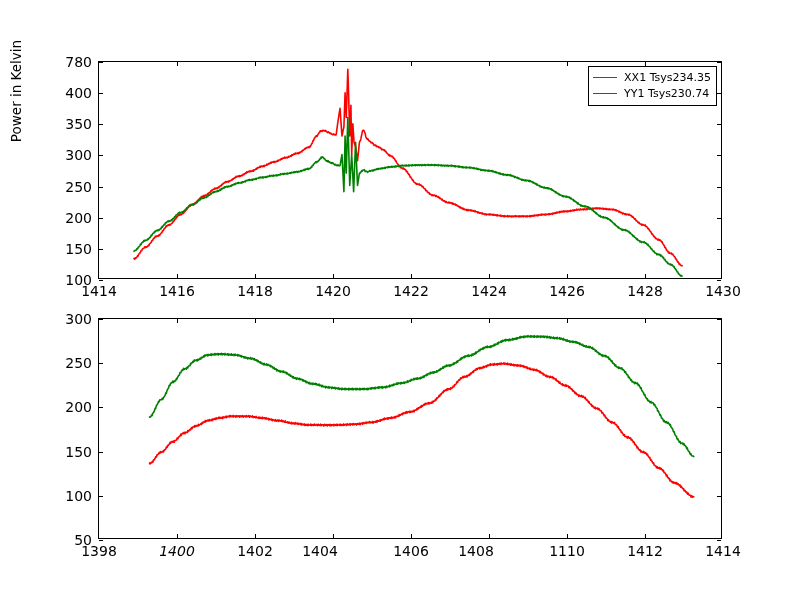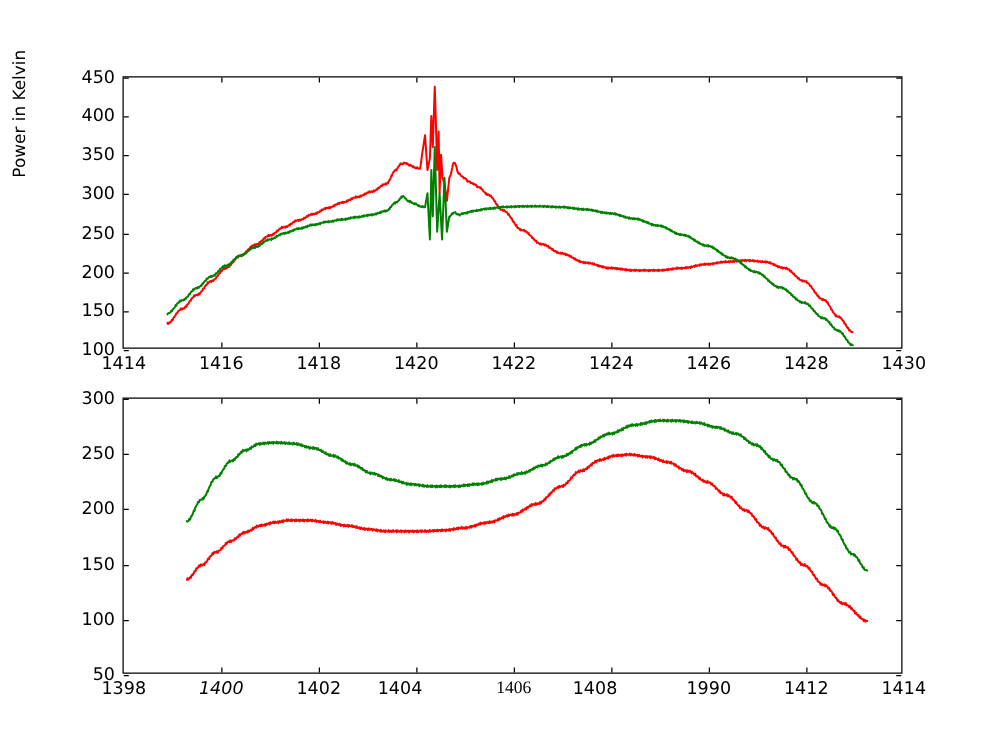--- a/index.html
+++ b/index.html
@@ -162,20 +162,30 @@
 <div id="figure">
 
 
   <div class="ylabel">Power in Kelvin</div>
 
   <div class="axes" id="axes-top">
     <svg class="plot-svg" id="svg-top" viewBox="0 0 624 218" preserveAspectRatio="none">
         <polyline points="35.10,198.15 35.57,199.02 36.04,198.78 36.50,197.66 36.97,198.05 37.44,197.51 37.91,197.17 38.38,196.27 38.84,195.41 39.31,195.86 39.78,194.39 40.25,193.48 40.72,193.33 41.18,192.43 41.65,192.00 42.12,190.54 42.59,190.33 43.06,190.32 43.52,188.68 43.99,188.52 44.46,188.16 44.93,187.82 45.40,187.46 45.86,186.46 46.33,187.33 46.80,187.12 47.27,186.35 47.74,186.76 48.20,186.37 48.67,186.43 49.14,185.47 49.61,184.80 50.08,185.37 50.54,184.00 51.01,183.30 51.48,182.97 51.95,182.29 52.42,181.97 52.88,180.35 53.35,180.25 53.82,180.14 54.29,178.59 54.76,178.33 55.22,177.71 55.69,177.54 56.16,176.95 56.63,175.76 57.10,176.52 57.56,176.05 58.03,175.38 58.50,175.67 58.97,175.48 59.44,175.92 59.90,174.93 60.37,174.46 60.84,175.09 61.31,173.88 61.78,173.37 62.24,172.84 62.71,172.40 63.18,172.15 63.65,170.43 64.12,170.41 64.58,170.17 65.05,168.77 65.52,168.38 65.99,167.52 66.46,167.52 66.92,166.71 67.39,165.40 67.86,166.02 68.33,165.35 68.80,164.71 69.26,164.57 69.73,164.32 70.20,165.01 70.67,164.07 71.14,163.87 71.60,164.54 72.07,163.60 72.54,163.32 73.01,162.65 73.48,162.52 73.94,162.37 74.41,160.67 74.88,160.76 75.35,160.44 75.82,159.32 76.28,158.83 76.75,157.84 77.22,158.04 77.69,157.09 78.16,155.78 78.62,156.24 79.09,155.47 79.56,154.93 80.03,154.41 80.50,154.06 80.96,154.68 81.43,153.55 81.90,153.53 82.37,154.21 82.84,153.61 83.30,153.53 83.77,152.77 84.24,152.97 84.71,152.90 85.18,151.32 85.64,151.51 86.11,151.13 86.58,150.33 87.05,149.75 87.52,148.71 87.98,149.10 88.45,148.05 88.92,146.83 89.39,147.12 89.86,146.32 90.32,145.93 90.79,145.06 91.26,144.69 91.73,145.24 92.20,143.92 92.66,143.81 93.13,144.20 93.60,143.88 94.07,144.01 94.54,143.21 95.00,143.74 95.47,143.76 95.94,142.41 96.41,142.69 96.88,142.31 97.34,141.91 97.81,141.28 98.28,140.29 98.75,140.88 99.22,139.83 99.68,138.80 100.15,138.94 100.62,138.23 101.09,138.02 101.56,136.91 102.02,136.61 102.49,137.10 102.96,135.73 103.43,135.58 103.90,135.62 104.36,135.40 104.83,135.44 105.30,134.56 105.77,135.36 106.24,135.45 106.70,134.39 107.17,134.70 107.64,134.36 108.11,134.36 108.58,133.68 109.04,132.80 109.51,133.54 109.98,132.55 110.45,131.76 110.92,131.73 111.38,131.17 111.85,131.17 112.32,129.88 112.79,129.69 113.26,130.12 113.72,128.82 114.19,128.67 114.66,128.42 115.13,128.36 115.60,128.27 116.06,127.16 116.53,127.98 117.00,128.05 117.47,127.30 117.94,127.59 118.40,127.27 118.87,127.63 119.34,126.89 119.81,126.13 120.28,126.94 120.74,126.03 121.21,125.46 121.68,125.23 122.15,124.83 122.62,124.98 123.08,123.56 123.55,123.48 124.02,123.79 124.49,122.63 124.96,122.46 125.42,121.94 125.89,122.07 126.36,121.85 126.83,120.62 127.30,121.38 127.76,121.24 128.23,120.65 128.70,120.81 129.17,120.57 129.64,121.26 130.10,120.49 130.57,119.92 131.04,120.76 131.51,120.00 131.98,119.70 132.44,119.30 132.91,119.14 133.38,119.44 133.85,118.00 134.32,118.07 134.78,118.30 135.25,117.39 135.72,117.23 136.19,116.54 136.66,116.91 137.12,116.61 137.59,115.37 138.06,116.07 138.53,115.80 139.00,115.39 139.46,115.25 139.93,114.94 140.40,115.84 140.87,115.05 141.34,114.67 141.80,115.44 142.27,114.87 142.74,114.78 143.21,114.19 143.68,114.26 144.14,114.63 144.61,113.22 145.08,113.39 145.55,113.49 146.02,112.85 146.48,112.66 146.95,111.82 147.42,112.39 147.89,112.00 148.36,110.84 148.82,111.42 149.29,111.07 149.76,110.86 150.23,110.44 150.70,110.08 151.16,111.00 151.63,110.09 152.10,109.86 152.57,110.52 153.04,110.15 153.50,110.25 153.97,109.47 154.44,109.73 154.91,110.13 155.38,108.79 155.84,108.99 156.31,108.94 156.78,108.57 157.25,108.29 157.72,107.34 158.18,108.05 158.65,107.55 159.12,106.49 159.59,106.90 160.06,106.48 160.52,106.47 160.99,105.77 161.46,105.39 161.93,106.28 162.40,105.27 162.86,105.06 163.33,105.44 163.80,105.29 164.27,105.55 164.74,104.65 165.20,105.13 165.67,105.53 166.14,104.37 166.61,104.61 167.08,104.44 167.54,104.42 168.01,104.08 168.48,103.10 168.95,103.94 169.42,103.41 169.88,102.55 170.35,102.78 170.82,102.38 171.29,102.59 171.76,101.68 172.22,101.35 172.69,102.18 173.16,101.18 173.63,101.01 174.10,101.08 174.56,101.05 175.03,101.31 175.50,100.30 175.97,100.95 176.44,101.32 176.90,100.38 177.37,100.60 177.84,100.32 178.31,100.59 178.78,100.17 179.24,99.20 179.71,100.08 180.18,99.51 180.65,98.85 181.12,98.85 181.58,98.47 182.05,98.85 182.52,97.74 182.99,97.47 183.46,98.18 183.92,97.22 184.39,97.09 184.86,96.84 185.33,96.95 185.80,97.15 186.26,95.98 186.73,96.65 187.20,96.95 187.67,96.29 188.14,96.46 188.60,96.11 189.07,96.68 189.54,96.17 190.01,95.28 190.48,96.14 190.94,95.58 191.41,95.14 191.88,94.90 192.35,94.60 192.82,95.10 193.28,93.86 193.75,93.66 194.22,94.21 194.69,93.36 195.16,93.26 195.62,92.71 196.09,92.98 196.56,93.10 197.03,91.83 197.50,92.46 197.96,92.55 198.43,92.11 198.90,92.17 199.37,91.78 199.84,92.59 200.30,91.99 200.77,91.17 201.24,91.91 201.71,91.33 202.18,91.03 202.64,90.46 203.11,90.16 203.58,90.65 204.05,89.23 204.52,89.00 204.98,89.24 205.45,88.47 205.92,88.25 206.39,87.36 206.86,87.68 207.32,87.60 207.79,86.24 208.26,86.71 208.73,86.55 209.20,86.25 209.66,86.03 210.13,85.53 210.60,86.54 211.06,85.77 211.52,85.07 211.98,85.49 212.44,84.28 212.89,83.60 213.35,82.55 213.81,82.09 214.27,80.97 214.73,79.24 215.19,79.46 215.65,77.90 216.11,76.73 216.56,76.57 217.02,75.66 217.48,75.28 217.94,74.44 218.40,75.11 218.89,74.98 219.38,73.47 219.86,73.06 220.35,72.16 220.84,71.33 221.32,71.19 221.81,69.77 222.30,69.36 222.79,69.80 223.27,69.48 223.76,70.04 224.25,69.71 224.74,68.76 225.23,69.22 225.71,69.09 226.20,69.27 226.69,69.79 227.18,69.03 227.66,69.41 228.15,70.18 228.64,70.31 229.13,71.26 229.61,70.97 230.10,70.41 230.59,71.18 231.08,71.25 231.56,71.84 232.05,72.39 232.54,71.73 233.02,72.38 233.51,72.94 234.00,72.86 234.49,73.44 234.98,72.79 235.46,72.52 235.95,73.38 236.44,73.28 236.92,73.73 237.41,73.74 237.90,73.50 238.39,69.92 238.88,66.33 239.36,62.75 239.85,59.17 240.34,56.06 240.83,52.94 241.31,49.83 241.80,46.71 242.29,53.72 242.77,60.73 243.26,67.74 243.75,74.74 244.24,72.41 244.73,70.07 245.21,67.74 245.70,65.40 246.29,48.27 246.87,31.14 247.45,43.60 248.04,56.06 248.56,39.86 249.08,23.67 249.60,7.47 249.99,19.31 250.38,31.14 250.96,52.94 251.55,74.74 252.14,59.17 252.72,43.60 253.11,68.51 253.50,93.43 254.08,77.86 254.67,62.29 255.26,71.63 255.84,80.97 256.36,82.42 256.88,83.88 257.40,85.33 257.89,88.91 258.38,92.49 258.86,96.08 259.35,99.66 259.84,94.99 260.33,90.31 260.81,85.64 261.30,80.89 261.79,79.81 262.27,79.35 262.76,77.36 263.25,74.69 263.74,72.61 264.23,69.91 264.71,68.92 265.20,69.08 265.69,68.87 266.18,70.08 266.66,71.25 267.15,72.67 267.64,75.39 268.13,76.63 268.61,77.37 269.10,77.92 269.59,77.41 270.08,78.44 270.56,79.39 271.05,79.28 271.54,80.06 272.02,80.16 272.51,80.49 273.00,81.58 273.49,81.21 273.98,81.35 274.46,81.92 274.95,81.99 275.44,83.41 275.92,84.07 276.41,83.73 276.90,84.12 277.39,83.77 277.88,84.23 278.36,85.34 278.85,84.97 279.34,85.24 279.82,85.55 280.31,85.43 280.80,86.44 281.29,86.40 281.77,86.05 282.26,86.76 282.75,86.79 283.24,87.72 283.73,88.70 284.21,88.13 284.70,88.32 285.16,88.43 285.62,88.77 286.08,89.27 286.54,88.69 286.99,90.13 287.45,90.45 287.91,90.22 288.37,91.57 288.83,91.84 289.29,92.45 289.75,92.60 290.21,93.50 290.66,94.21 291.12,93.48 291.58,94.78 292.04,94.82 292.50,94.32 292.97,94.79 293.44,94.83 293.90,95.61 294.37,95.19 294.84,95.64 295.31,97.12 295.78,96.85 296.24,97.55 296.71,98.30 297.18,99.16 297.65,100.17 298.12,99.89 298.58,101.40 299.05,102.46 299.52,102.43 299.99,103.46 300.46,103.95 300.92,105.13 301.39,105.37 301.86,105.21 302.33,106.76 302.80,106.73 303.26,106.70 303.73,107.03 304.20,107.02 304.67,107.74 305.15,106.99 305.62,107.10 306.09,108.26 306.56,108.11 307.04,108.61 307.51,108.71 307.98,109.39 308.45,110.76 308.93,110.34 309.40,111.07 309.87,112.19 310.35,112.72 310.82,113.72 311.29,113.61 311.76,114.77 312.24,116.20 312.71,116.05 313.18,116.98 313.65,117.62 314.13,118.60 314.60,119.59 315.07,119.14 315.55,120.35 316.02,121.32 316.49,121.36 316.96,121.98 317.44,121.87 317.91,122.93 318.38,123.41 318.85,122.59 319.33,123.31 319.80,123.41 320.27,123.52 320.75,123.58 321.22,122.95 321.69,124.13 322.16,124.36 322.64,123.96 323.11,124.64 323.58,124.78 324.05,125.79 324.53,125.91 325.00,125.57 325.47,127.03 325.95,127.34 326.42,127.64 326.89,128.09 327.36,128.27 327.84,129.78 328.31,129.74 328.78,129.69 329.25,130.89 329.73,131.17 330.20,131.94 330.67,131.87 331.15,132.02 331.62,133.50 332.09,133.22 332.56,133.32 333.04,133.81 333.51,133.97 333.98,134.84 334.45,134.10 334.93,134.10 335.40,135.01 335.87,134.53 336.35,134.68 336.82,134.41 337.29,134.71 337.76,135.67 338.24,134.83 338.71,135.15 339.18,135.84 339.65,135.93 340.13,136.50 340.60,135.95 341.07,136.70 341.55,137.71 342.02,137.15 342.49,137.69 342.96,137.96 343.44,138.58 343.91,139.24 344.38,138.49 344.85,139.43 345.33,140.15 345.80,139.98 346.27,140.43 346.75,140.20 347.22,141.17 347.69,141.60 348.16,140.79 348.64,141.58 349.11,141.80 349.58,142.00 350.05,142.06 350.53,141.35 351.00,142.36 351.46,142.31 351.93,141.63 352.39,142.23 352.86,142.17 353.32,142.63 353.79,142.11 354.25,142.31 354.71,143.40 355.18,142.52 355.64,142.93 356.11,143.48 356.57,143.54 357.04,143.82 357.50,143.43 357.96,144.64 358.43,144.62 358.89,144.11 359.36,145.27 359.82,145.26 360.29,145.54 360.75,145.51 361.21,145.92 361.68,146.89 362.14,146.01 362.61,146.72 363.07,147.46 363.54,147.14 364.00,147.55 364.46,147.50 364.93,148.44 365.39,148.25 365.86,147.82 366.32,149.13 366.79,148.78 367.25,148.75 367.71,149.03 368.18,149.21 368.64,149.73 369.11,148.79 369.57,149.50 370.04,149.97 370.50,149.07 370.96,149.52 371.43,149.48 371.89,149.83 372.36,149.51 372.82,149.17 373.29,150.38 373.75,149.67 374.21,149.57 374.68,150.22 375.14,150.12 375.61,150.43 376.07,149.85 376.54,150.68 377.00,151.07 377.46,150.15 377.93,151.06 378.39,151.19 378.86,151.24 379.32,151.24 379.79,151.21 380.25,152.31 380.71,151.53 381.18,151.63 381.64,152.59 382.11,152.17 382.57,152.44 383.04,152.29 383.50,152.97 383.96,153.16 384.43,152.30 384.89,153.45 385.36,153.42 385.82,153.09 386.29,153.42 386.75,153.41 387.21,154.10 387.68,153.28 388.14,153.49 388.61,154.40 389.07,153.51 389.54,153.76 390.00,153.83 390.46,154.04 390.93,153.99 391.39,153.26 391.86,154.39 392.32,154.06 392.79,153.50 393.25,154.17 393.71,154.02 394.18,154.32 394.64,153.73 395.11,154.08 395.57,154.85 396.04,153.76 396.50,154.29 396.96,154.62 397.43,154.46 397.89,154.53 398.36,154.15 398.82,155.19 399.29,154.72 399.75,154.24 400.21,155.27 400.68,154.90 401.14,154.98 401.61,154.81 402.07,155.15 402.54,155.68 403.00,154.60 403.46,155.37 403.93,155.72 404.39,155.15 404.86,155.45 405.32,155.30 405.79,155.99 406.25,155.44 406.71,155.11 407.18,156.25 407.64,155.54 408.11,155.50 408.57,155.71 409.04,155.79 409.50,156.03 409.96,155.10 410.43,155.95 410.89,156.11 411.36,155.23 411.82,155.82 412.29,155.72 412.75,155.96 413.21,155.51 413.68,155.37 414.14,156.40 414.61,155.41 415.07,155.46 415.54,155.99 416.00,155.71 416.46,155.83 416.93,155.24 417.39,156.06 417.86,156.01 418.32,155.08 418.79,156.01 419.25,155.83 419.71,155.69 420.18,155.57 420.64,155.55 421.11,156.33 421.57,155.27 422.04,155.51 422.50,156.21 422.96,155.52 423.43,155.71 423.89,155.49 424.36,156.05 424.82,155.86 425.29,155.06 425.75,156.20 426.21,155.81 426.68,155.44 427.14,155.74 427.61,155.68 428.07,156.14 428.54,155.22 429.00,155.65 429.46,156.30 429.93,155.28 430.39,155.67 430.86,155.70 431.32,155.83 431.79,155.61 432.25,155.04 432.71,156.14 433.18,155.47 433.64,155.02 434.11,155.67 434.57,155.34 435.04,155.47 435.50,154.82 435.96,155.25 436.43,155.65 436.89,154.44 437.36,155.07 437.82,155.15 438.29,154.80 438.75,154.73 439.21,154.39 439.68,155.24 440.14,154.40 440.61,154.06 441.07,154.96 441.54,154.30 442.00,154.29 442.46,154.07 442.93,154.37 443.39,154.55 443.86,153.44 444.32,154.32 444.79,154.33 445.25,153.67 445.71,153.97 446.18,153.80 446.64,154.33 447.11,153.59 447.57,153.50 448.04,154.50 448.50,153.58 448.96,153.69 449.43,153.89 449.89,153.91 450.36,153.96 450.82,153.12 451.29,154.07 451.75,153.88 452.21,153.02 452.68,153.68 453.14,153.43 453.61,153.51 454.07,152.95 454.54,152.94 455.00,153.70 455.46,152.49 455.93,152.69 456.39,153.05 456.86,152.57 457.32,152.55 457.79,151.99 458.25,152.74 458.71,152.31 459.18,151.45 459.64,152.37 460.11,151.90 460.57,151.67 461.04,151.49 461.50,151.50 461.96,151.98 462.43,150.79 462.89,151.22 463.36,151.66 463.82,150.81 464.29,151.03 464.75,150.81 465.21,151.27 465.68,150.83 466.14,150.24 466.61,151.37 467.07,150.71 467.54,150.46 468.00,150.81 468.47,150.72 468.95,151.16 469.42,150.22 469.89,150.41 470.36,151.19 470.84,150.42 471.31,150.48 471.78,150.22 472.25,150.44 472.73,150.90 473.20,149.72 473.67,150.03 474.15,150.41 474.62,150.00 475.09,150.09 475.56,149.32 476.04,149.88 476.51,150.22 476.98,149.14 477.45,149.46 477.93,149.41 478.40,149.54 478.87,149.54 479.35,148.53 479.82,149.33 480.29,149.47 480.76,148.79 481.24,148.98 481.71,148.62 482.18,149.30 482.65,149.15 483.13,148.22 483.60,149.05 484.07,149.02 484.55,148.93 485.02,148.82 485.49,148.28 485.96,149.30 486.44,148.95 486.91,148.26 487.38,148.77 487.85,148.56 488.33,148.98 488.80,148.45 489.27,147.91 489.75,148.95 490.22,148.47 490.69,148.17 491.16,148.18 491.64,147.98 492.11,148.77 492.58,147.93 493.05,147.56 493.53,148.35 494.00,147.95 494.47,148.07 494.95,147.55 495.42,147.52 495.89,148.44 496.36,147.52 496.84,147.42 497.31,147.75 497.78,147.65 498.25,148.07 498.73,147.15 499.20,147.38 499.67,148.20 500.15,147.47 500.62,147.61 501.09,147.43 501.56,147.74 502.04,148.30 502.51,147.23 502.98,147.66 503.45,148.16 503.93,147.88 504.40,148.10 504.87,147.48 505.35,148.18 505.82,148.65 506.29,147.70 506.76,148.17 507.24,148.26 507.71,148.52 508.18,148.65 508.65,147.77 509.13,148.69 509.60,148.93 510.07,148.35 510.55,148.64 511.02,148.36 511.49,149.11 511.96,149.02 512.44,148.13 512.91,149.01 513.38,148.99 513.85,148.92 514.33,148.84 514.80,148.34 515.27,149.40 515.75,149.10 516.22,148.52 516.69,149.16 517.16,149.10 517.64,149.68 518.11,149.35 518.58,149.02 519.05,150.29 519.53,150.04 520.00,150.00 520.47,150.28 520.95,150.35 521.42,151.40 521.89,150.84 522.36,150.76 522.84,151.83 523.31,151.71 523.78,152.09 524.25,151.84 524.73,152.07 525.20,153.24 525.67,152.54 526.15,152.66 526.62,153.20 527.09,153.27 527.56,153.85 528.04,153.07 528.51,153.41 528.98,154.31 529.45,153.63 529.93,153.79 530.40,153.61 530.87,153.93 531.35,154.53 531.82,153.55 532.29,154.14 532.76,154.82 533.24,154.75 533.71,155.23 534.18,154.90 534.65,155.92 535.13,156.72 535.60,156.13 536.07,156.99 536.55,157.47 537.02,158.14 537.49,158.68 537.96,158.23 538.44,159.58 538.91,160.25 539.38,160.10 539.85,160.80 540.33,160.94 540.80,162.08 541.27,162.37 541.75,161.85 542.22,163.07 542.69,163.36 543.16,163.58 543.64,163.76 544.11,163.48 544.58,164.71 545.05,164.51 545.53,163.94 546.00,164.53 546.47,164.41 546.95,164.98 547.42,164.68 547.89,164.46 548.36,165.88 548.84,165.82 549.31,166.01 549.78,166.56 550.25,166.94 550.73,168.33 551.20,168.13 551.67,168.45 552.15,169.93 552.62,170.23 553.09,171.06 553.56,171.27 554.04,171.98 554.51,173.61 554.98,173.38 555.45,173.97 555.93,174.98 556.40,175.51 556.87,176.53 557.35,176.18 557.82,176.95 558.29,178.23 558.76,177.92 559.24,178.42 559.71,178.54 560.18,179.09 560.65,179.79 561.13,178.80 561.60,179.25 562.07,179.79 562.54,179.58 563.00,180.00 563.47,179.87 563.94,181.16 564.41,181.70 564.88,181.38 565.34,182.90 565.81,183.56 566.28,184.28 566.75,184.90 567.22,185.44 567.68,187.29 568.15,187.33 568.62,187.83 569.09,189.35 569.56,189.77 570.02,190.65 570.49,190.70 570.96,191.62 571.43,192.77 571.90,192.05 572.36,192.75 572.83,193.22 573.30,193.14 573.77,193.26 574.24,192.76 574.70,193.98 575.17,194.23 575.64,193.84 576.11,195.05 576.58,195.50 577.04,196.32 577.51,196.59 577.98,197.05 578.45,198.86 578.92,198.79 579.38,199.36 579.85,200.61 580.32,201.17 580.79,202.16 581.26,202.03 581.72,203.15 582.19,204.33 582.66,203.81 583.13,204.64 583.60,205.09 584.06,205.49 584.53,205.62 585.00,205.54" fill="none" stroke="#ff0000" stroke-width="1.6" stroke-linejoin="round" stroke-linecap="round" vector-effect="non-scaling-stroke"></polyline>
         <polyline points="35.10,191.26 35.57,190.26 36.04,190.24 36.50,190.22 36.97,189.97 37.44,189.79 37.91,188.43 38.38,188.77 38.84,188.47 39.31,187.05 39.78,186.90 40.25,186.16 40.72,185.95 41.18,184.96 41.65,183.76 42.12,184.29 42.59,183.19 43.06,182.28 43.52,182.06 43.99,181.49 44.46,181.58 44.93,180.30 45.40,180.19 45.86,180.80 46.33,179.81 46.80,179.93 47.27,179.84 47.74,180.00 48.20,179.95 48.67,178.65 49.14,179.19 49.61,178.92 50.08,177.81 50.54,177.60 51.01,176.86 51.48,176.95 51.95,175.86 52.42,174.74 52.88,175.24 53.35,174.15 53.82,173.40 54.29,172.88 54.76,172.38 55.22,172.51 55.69,171.01 56.16,170.87 56.63,171.23 57.10,170.26 57.56,170.22 58.03,169.82 58.50,170.29 58.97,170.35 59.44,169.19 59.90,169.89 60.37,169.66 60.84,168.93 61.31,168.65 61.78,167.96 62.24,168.34 62.71,167.20 63.18,166.21 63.65,166.65 64.12,165.65 64.58,165.09 65.05,164.30 65.52,163.92 65.99,164.07 66.46,162.46 66.92,162.33 67.39,162.44 67.86,161.58 68.33,161.40 68.80,160.66 69.26,161.18 69.73,161.09 70.20,160.05 70.67,160.86 71.14,160.70 71.60,160.36 72.07,160.01 72.54,159.42 73.01,160.06 73.48,158.92 73.94,158.12 74.41,158.47 74.88,157.62 75.35,157.26 75.82,156.25 76.28,156.02 76.75,156.19 77.22,154.56 77.69,154.44 78.16,154.33 78.62,153.66 79.09,153.35 79.56,152.36 80.03,152.95 80.50,152.64 80.96,151.56 81.43,152.19 81.90,152.04 82.37,152.11 82.84,151.69 83.30,151.24 83.77,152.08 84.24,151.00 84.71,150.43 85.18,150.65 85.64,150.02 86.11,149.85 86.58,148.67 87.05,148.62 87.52,148.79 87.98,147.23 88.45,147.14 88.92,146.83 89.39,146.40 89.86,145.97 90.32,144.82 90.79,145.47 91.26,144.99 91.73,143.96 92.20,144.32 92.66,144.00 93.13,144.24 93.60,143.68 94.07,143.42 94.54,144.41 95.00,143.46 95.47,143.14 95.94,143.25 96.41,142.91 96.88,142.94 97.34,141.68 97.81,141.85 98.28,142.03 98.75,140.69 99.22,140.63 99.68,140.19 100.15,140.09 100.62,139.59 101.09,138.40 101.56,139.11 102.02,138.56 102.49,137.68 102.96,137.78 103.43,137.39 103.90,137.76 104.36,136.89 104.83,136.64 105.30,137.65 105.77,136.86 106.24,136.76 106.70,136.71 107.17,136.66 107.64,136.82 108.11,135.52 108.58,135.86 109.04,136.00 109.51,134.90 109.98,134.83 110.45,134.27 110.92,134.45 111.38,133.87 111.85,132.69 112.32,133.41 112.79,132.80 113.26,132.11 113.72,131.94 114.19,131.54 114.66,132.01 115.13,130.92 115.60,130.66 116.06,131.45 116.53,130.72 117.00,130.76 117.47,130.56 117.94,130.81 118.40,131.09 118.87,129.83 119.34,130.33 119.81,130.45 120.28,129.68 120.74,129.60 121.21,129.00 121.68,129.50 122.15,128.88 122.62,127.82 123.08,128.54 123.55,127.96 124.02,127.53 124.49,127.14 124.96,126.82 125.42,127.41 125.89,126.20 126.36,126.00 126.83,126.59 127.30,125.95 127.76,125.98 128.23,125.48 128.70,125.96 129.17,126.30 129.64,125.13 130.10,125.74 130.57,125.81 131.04,125.40 131.51,125.28 131.98,124.67 132.44,125.44 132.91,124.81 133.38,123.93 133.85,124.59 134.32,124.10 134.78,123.95 135.25,123.37 135.72,123.17 136.19,123.86 136.66,122.63 137.12,122.53 137.59,122.92 138.06,122.46 138.53,122.50 139.00,121.74 139.46,122.34 139.93,122.58 140.40,121.51 140.87,122.14 141.34,122.15 141.80,122.07 142.27,121.85 142.74,121.25 143.21,122.20 143.68,121.54 144.14,120.85 144.61,121.38 145.08,120.99 145.55,121.06 146.02,120.28 146.48,120.20 146.95,120.92 147.42,119.72 147.89,119.70 148.36,119.86 148.82,119.63 149.29,119.65 149.76,118.70 150.23,119.41 150.70,119.53 151.16,118.53 151.63,119.04 152.10,118.96 152.57,119.21 153.04,118.88 153.50,118.31 153.97,119.38 154.44,118.73 154.91,118.24 155.38,118.59 155.84,118.34 156.31,118.62 156.78,117.67 157.25,117.74 157.72,118.43 158.18,117.34 158.65,117.38 159.12,117.34 159.59,117.36 160.06,117.36 160.52,116.30 160.99,117.09 161.46,117.11 161.93,116.27 162.40,116.60 162.86,116.40 163.33,116.88 163.80,116.40 164.27,115.90 164.74,117.01 165.20,116.40 165.67,116.12 166.14,116.26 166.61,116.16 167.08,116.61 167.54,115.54 168.01,115.74 168.48,116.38 168.95,115.47 169.42,115.55 169.88,115.31 170.35,115.60 170.82,115.57 171.29,114.47 171.76,115.33 172.22,115.26 172.69,114.64 173.16,114.79 173.63,114.51 174.10,115.19 174.56,114.53 175.03,114.08 175.50,115.12 175.97,114.58 176.44,114.49 176.90,114.38 177.37,114.44 177.84,114.98 178.31,113.81 178.78,114.11 179.24,114.61 179.71,113.90 180.18,113.97 180.65,113.52 181.12,114.04 181.58,113.92 182.05,112.83 182.52,113.65 182.99,113.50 183.46,113.10 183.92,113.03 184.39,112.71 184.86,113.53 185.33,112.72 185.80,112.33 186.26,113.20 186.73,112.73 187.20,112.79 187.67,112.44 188.14,112.68 188.60,113.27 189.07,112.08 189.54,112.44 190.01,112.80 190.48,112.33 190.94,112.35 191.41,111.74 191.88,112.46 192.35,112.26 192.82,111.23 193.28,111.97 193.75,111.75 194.22,111.60 194.69,111.29 195.16,110.96 195.62,111.88 196.09,110.97 196.56,110.66 197.03,111.31 197.50,110.93 197.96,111.08 198.43,110.47 198.90,110.87 199.37,111.46 199.84,110.30 200.30,110.68 200.77,110.84 201.24,110.61 201.71,110.51 202.18,109.72 202.64,110.55 203.11,110.21 203.58,109.23 204.05,109.77 204.52,109.43 204.98,109.45 205.45,108.83 205.92,108.46 206.39,109.35 206.86,108.32 207.32,108.04 207.79,108.39 208.26,108.09 208.73,108.26 209.20,107.36 209.66,107.84 210.13,108.34 210.60,107.30 211.06,107.71 211.52,107.60 211.98,107.29 212.44,106.68 212.89,106.04 213.35,106.43 213.81,104.81 214.27,104.45 214.73,104.53 215.19,103.14 215.65,102.86 216.11,102.25 216.56,102.18 217.02,101.30 217.48,100.79 217.94,101.66 218.40,100.53 218.85,100.72 219.30,100.94 219.75,99.98 220.20,99.81 220.65,99.22 221.10,98.97 221.55,97.68 222.00,97.82 222.45,97.28 222.90,95.96 223.35,96.84 223.80,95.80 224.25,95.73 224.74,96.16 225.23,96.47 225.71,97.68 226.20,97.62 226.69,97.95 227.17,99.23 227.66,99.43 228.15,100.02 228.60,99.63 229.05,99.40 229.50,100.68 229.95,99.72 230.40,100.50 230.85,101.08 231.30,100.75 231.75,101.40 232.20,101.58 232.65,102.01 233.10,101.56 233.55,102.46 234.00,102.23 234.49,101.57 234.98,102.54 235.46,102.86 235.95,103.22 236.44,103.84 236.92,103.19 237.41,103.65 237.90,104.32 238.39,104.04 238.88,104.53 239.36,104.09 239.85,103.70 240.34,104.69 240.82,104.65 241.31,104.80 241.80,104.64 242.29,101.84 242.77,99.03 243.26,96.23 243.75,93.43 244.24,102.77 244.73,112.11 245.21,121.46 245.70,130.80 246.29,102.77 246.87,74.74 247.45,93.43 248.04,112.11 248.56,93.43 249.08,74.74 249.60,56.06 250.09,73.19 250.58,90.31 251.06,107.44 251.55,124.57 252.04,116.79 252.52,109.00 253.01,101.21 253.50,93.43 253.99,102.77 254.48,112.11 254.96,121.46 255.45,130.80 255.94,118.34 256.42,105.89 256.91,93.43 257.40,80.97 257.89,91.87 258.38,102.77 258.86,113.67 259.35,124.57 259.84,121.46 260.33,118.34 260.81,115.23 261.30,112.19 261.79,112.50 262.27,111.53 262.76,111.25 263.25,110.20 263.74,109.61 264.23,110.07 264.71,109.23 265.20,108.95 265.69,109.05 266.18,108.71 266.66,109.89 267.15,110.39 267.64,110.10 268.13,110.65 268.61,110.36 269.10,110.70 269.59,111.46 270.08,110.64 270.56,110.41 271.05,110.12 271.54,109.53 272.02,110.30 272.51,110.01 273.00,109.38 273.46,109.61 273.92,109.41 274.38,109.88 274.84,109.10 275.29,108.93 275.75,109.76 276.21,108.51 276.67,108.69 277.13,108.84 277.59,108.42 278.05,108.26 278.51,107.84 278.96,108.59 279.42,107.62 279.88,107.50 280.34,108.37 280.80,107.45 281.27,107.67 281.74,107.65 282.20,107.88 282.67,107.88 283.14,106.89 283.61,107.79 284.08,107.71 284.54,106.97 285.01,107.22 285.48,106.95 285.95,107.44 286.42,106.74 286.88,106.24 287.35,107.23 287.82,106.50 288.29,106.27 288.76,106.26 289.22,106.23 289.69,106.67 290.16,105.55 290.63,105.90 291.10,106.48 291.56,105.69 292.03,105.88 292.50,105.66 292.97,106.17 293.44,106.13 293.90,105.15 294.37,106.11 294.84,105.99 295.31,105.52 295.78,105.61 296.24,105.35 296.71,106.07 297.18,105.27 297.65,104.89 298.12,105.80 298.58,105.18 299.05,105.12 299.52,104.86 299.99,105.01 300.46,105.51 300.92,104.32 301.39,104.74 301.86,105.17 302.33,104.60 302.80,104.72 303.26,104.30 303.73,105.02 304.20,104.90 304.67,103.98 305.15,104.84 305.62,104.79 306.09,104.68 306.56,104.58 307.04,104.07 307.51,105.09 307.98,104.73 308.45,104.06 308.93,104.61 309.40,104.42 309.87,104.83 310.35,104.33 310.82,103.82 311.29,104.89 311.76,104.43 312.24,104.15 312.71,104.21 313.18,104.04 313.65,104.84 314.13,104.02 314.60,103.70 315.07,104.52 315.55,104.14 316.02,104.27 316.49,103.79 316.96,103.80 317.44,104.74 317.91,103.82 318.38,103.75 318.85,104.12 319.33,104.02 319.80,104.45 320.27,103.54 320.75,103.79 321.22,104.60 321.69,103.85 322.16,103.97 322.64,103.79 323.11,104.08 323.58,104.58 324.05,103.47 324.53,103.89 325.00,104.35 325.47,104.00 325.95,104.17 326.42,103.51 326.89,104.16 327.36,104.56 327.84,103.55 328.31,103.98 328.78,104.02 329.25,104.21 329.73,104.27 330.20,103.35 330.67,104.23 331.15,104.41 331.62,103.77 332.09,104.02 332.56,103.71 333.04,104.41 333.51,104.27 333.98,103.36 334.45,104.22 334.93,104.18 335.40,104.08 335.87,103.99 336.35,103.51 336.82,104.56 337.29,104.22 337.76,103.59 338.24,104.18 338.71,104.03 339.18,104.49 339.65,104.03 340.13,103.58 340.60,104.70 341.07,104.28 341.55,104.06 342.02,104.18 342.49,104.07 342.96,104.92 343.44,104.15 343.91,103.89 344.38,104.77 344.85,104.44 345.33,104.61 345.80,104.18 346.27,104.24 346.75,105.21 347.22,104.33 347.69,104.29 348.16,104.69 348.64,104.61 349.11,105.04 349.58,104.15 350.05,104.41 350.53,105.22 351.00,104.47 351.46,104.58 351.93,104.50 352.39,104.87 352.86,104.97 353.32,104.04 353.79,105.11 354.25,105.03 354.71,104.45 355.18,104.93 355.64,104.85 356.11,105.34 356.57,104.66 357.04,104.82 357.50,105.79 357.96,104.82 358.43,105.13 358.89,105.43 359.36,105.47 359.82,105.55 360.29,104.95 360.75,106.05 361.21,105.80 361.68,105.17 362.14,106.06 362.61,105.86 363.07,106.03 363.54,105.67 364.00,105.94 364.46,106.70 364.93,105.60 365.39,106.13 365.86,106.59 366.32,106.17 366.79,106.34 367.25,106.04 367.71,106.89 368.18,106.44 368.64,105.88 369.11,106.98 369.57,106.48 370.04,106.39 370.50,106.40 370.96,106.54 371.43,106.99 371.89,105.94 372.36,106.67 372.82,107.09 373.29,106.32 373.75,106.76 374.21,106.71 374.68,107.22 375.14,106.84 375.61,106.55 376.07,107.77 376.54,107.07 377.00,107.04 377.46,107.56 377.93,107.55 378.39,107.87 378.86,107.19 379.32,108.07 379.79,108.38 380.25,107.49 380.71,108.33 381.18,108.38 381.64,108.51 382.11,108.35 382.57,108.30 383.04,109.38 383.50,108.50 383.96,108.60 384.43,109.41 384.89,109.01 385.36,109.23 385.82,108.90 386.29,109.62 386.75,109.69 387.21,108.77 387.68,109.84 388.14,109.71 388.61,109.41 389.07,109.54 389.54,109.49 390.00,110.16 390.46,109.20 390.93,109.43 391.39,110.26 391.86,109.45 392.32,109.74 392.79,109.77 393.25,110.19 393.71,110.17 394.18,109.50 394.64,110.75 395.11,110.48 395.57,110.09 396.04,110.75 396.50,110.74 396.96,111.21 397.43,110.61 397.89,111.12 398.36,111.96 398.82,111.00 399.29,111.62 399.75,111.97 400.21,112.03 400.68,112.12 401.14,111.80 401.61,112.99 402.07,112.55 402.54,112.21 403.00,113.23 403.46,112.97 403.93,113.18 404.39,112.94 404.86,113.42 405.32,113.99 405.79,112.94 406.25,113.76 406.71,114.07 407.18,113.63 407.64,113.86 408.11,113.68 408.57,114.46 409.04,113.81 409.50,113.50 409.96,114.58 410.43,113.89 410.89,113.93 411.36,114.06 411.82,114.31 412.29,114.63 412.75,113.75 413.21,114.77 413.68,115.01 414.14,114.35 414.61,115.02 415.07,115.06 415.54,115.58 416.00,115.20 416.46,115.27 416.93,116.49 417.39,115.69 417.86,115.97 418.32,116.59 418.79,116.62 419.25,116.93 419.71,116.46 420.18,117.56 420.64,117.66 421.11,116.97 421.57,118.04 422.04,118.03 422.50,118.19 422.96,118.11 423.43,118.31 423.89,119.27 424.36,118.32 424.82,118.75 425.29,119.49 425.75,119.02 426.21,119.29 426.68,119.08 427.14,119.83 427.61,119.64 428.07,118.91 428.54,120.05 429.00,119.66 429.46,119.39 429.93,119.61 430.39,119.66 430.86,120.24 431.32,119.35 431.79,119.96 432.25,120.69 432.71,119.91 433.18,120.47 433.64,120.63 434.11,121.11 434.57,121.06 435.04,120.75 435.50,122.14 435.96,121.73 436.43,121.64 436.89,122.48 437.36,122.53 437.82,123.02 438.29,122.59 438.75,123.43 439.21,124.12 439.68,123.27 440.14,124.21 440.61,124.56 441.07,124.66 441.54,124.81 442.00,124.77 442.46,125.98 442.93,125.38 443.39,125.37 443.86,126.45 444.32,126.10 444.79,126.37 445.25,126.23 445.71,126.83 446.18,127.16 446.64,126.19 447.11,127.21 447.57,127.28 448.04,126.80 448.50,127.06 448.96,126.93 449.43,127.61 449.89,126.88 450.36,126.95 450.82,128.03 451.29,127.29 451.75,127.59 452.21,127.88 452.68,128.25 453.14,128.51 453.61,127.91 454.07,129.21 454.54,129.29 455.00,128.85 455.46,129.77 455.93,129.89 456.39,130.45 456.86,130.17 457.32,130.62 457.79,131.78 458.25,130.98 458.71,131.62 459.18,132.30 459.64,132.35 460.11,132.71 460.57,132.49 461.04,133.73 461.50,133.63 461.96,133.20 462.43,134.44 462.89,134.33 463.36,134.53 463.82,134.54 464.29,134.92 464.75,135.70 465.21,134.72 465.68,135.43 466.14,135.99 466.61,135.42 467.07,135.73 467.54,135.56 468.00,136.21 468.46,135.76 468.93,135.28 469.39,136.51 469.86,135.98 470.32,135.95 470.79,136.35 471.25,136.56 471.71,137.09 472.18,136.37 472.64,137.34 473.11,137.95 473.57,137.28 474.04,138.12 474.50,138.38 474.96,138.92 475.43,138.89 475.89,138.94 476.36,140.38 476.82,139.85 477.29,140.09 477.75,141.05 478.21,141.11 478.68,141.62 479.14,141.37 479.61,142.43 480.07,142.90 480.54,142.20 481.00,143.39 481.46,143.63 481.93,143.74 482.39,143.94 482.86,144.09 483.32,145.19 483.79,144.44 484.25,144.71 484.71,145.70 485.18,145.19 485.64,145.48 486.11,145.38 486.57,145.96 487.04,145.96 487.50,145.07 487.96,146.18 488.43,145.99 488.89,145.62 489.36,146.06 489.82,146.12 490.29,146.81 490.75,146.15 491.21,146.64 491.68,147.70 492.14,146.97 492.61,147.59 493.07,148.02 493.54,148.47 494.00,148.73 494.46,148.45 494.93,149.93 495.39,149.85 495.86,149.69 496.32,150.81 496.79,150.96 497.25,151.54 497.71,151.38 498.18,152.14 498.64,153.14 499.11,152.37 499.57,153.33 500.04,153.96 500.50,154.00 500.96,154.39 501.43,154.37 501.89,155.61 502.36,155.28 502.82,155.11 503.29,156.38 503.75,156.08 504.21,156.29 504.68,156.33 505.14,156.76 505.61,157.25 506.07,156.23 506.54,157.10 507.00,157.34 507.46,156.67 507.93,157.06 508.39,157.01 508.86,157.70 509.32,157.25 509.79,157.21 510.25,158.53 510.71,157.95 511.18,158.23 511.64,158.82 512.11,159.15 512.57,159.68 513.04,159.20 513.50,160.49 513.96,160.95 514.43,160.47 514.89,161.59 515.36,161.90 515.82,162.49 516.29,162.52 516.75,162.91 517.21,164.31 517.68,163.70 518.14,164.29 518.61,165.28 519.07,165.32 519.54,165.85 520.00,165.77 520.46,166.95 520.93,167.18 521.39,166.65 521.86,168.00 522.32,168.05 522.79,168.15 523.25,168.37 523.71,168.62 524.18,169.50 524.64,168.60 525.11,169.10 525.57,169.85 526.04,169.13 526.50,169.40 526.96,169.28 527.43,169.82 527.89,169.67 528.36,169.11 528.82,170.45 529.29,170.15 529.75,170.03 530.21,170.69 530.68,170.88 531.14,171.56 531.61,171.03 532.07,171.90 532.54,172.83 533.00,172.16 533.46,173.07 533.93,173.55 534.39,174.03 534.86,174.28 535.32,174.29 535.79,175.83 536.25,175.55 536.71,175.66 537.18,176.87 537.64,176.95 538.11,177.52 538.57,177.45 539.04,178.38 539.50,179.13 539.96,178.39 540.43,179.56 540.89,180.01 541.36,179.98 541.82,180.36 542.29,180.43 542.75,181.52 543.21,180.94 543.68,180.98 544.14,182.11 544.61,181.54 545.07,181.72 545.54,181.71 546.00,182.05 546.47,182.30 546.95,181.35 547.42,182.23 547.89,182.77 548.36,182.51 548.84,182.99 549.31,182.91 549.78,184.04 550.25,184.54 550.73,184.01 551.20,185.19 551.67,185.73 552.15,186.30 552.62,186.76 553.09,186.65 553.56,188.24 554.04,188.67 554.51,188.56 554.98,189.54 555.45,189.90 555.93,191.01 556.40,191.13 556.87,190.96 557.35,192.46 557.82,192.63 558.29,192.82 558.76,193.15 559.24,193.22 559.71,194.44 560.18,194.00 560.65,193.70 561.13,194.55 561.60,194.34 562.07,194.62 562.54,194.21 563.00,194.46 563.47,195.70 563.94,195.06 564.41,195.55 564.88,196.41 565.34,196.78 565.81,197.52 566.28,197.27 566.75,198.60 567.22,199.50 567.68,199.12 568.15,200.25 568.62,200.81 569.09,201.58 569.56,201.88 570.02,201.82 570.49,203.41 570.96,203.33 571.43,203.22 571.90,204.02 572.36,204.09 572.83,204.63 573.30,203.92 573.77,204.10 574.24,205.17 574.70,204.48 575.17,204.97 575.64,205.54 576.11,206.13 576.58,206.86 577.04,206.52 577.51,208.01 577.98,208.88 578.45,208.76 578.92,209.89 579.38,210.46 579.85,211.64 580.32,211.93 580.79,212.05 581.26,213.83 581.72,213.91 582.19,214.15 582.66,214.90 583.13,215.26 583.60,216.15 584.06,215.47 584.53,215.85 585.00,216.13" fill="none" stroke="#008000" stroke-width="1.6" stroke-linejoin="round" stroke-linecap="round" vector-effect="non-scaling-stroke"></polyline>
       </svg>
+    <div class="legend" id="legend-top">
+        <div class="legend-row">
+          <span class="legend-swatch" style="border-top-color: rgb(255, 0, 0);"></span>
+          <span class="legend-label">XX1 Tsys234.35</span>
+        </div>
+        <div class="legend-row">
+          <span class="legend-swatch" style="border-top-color: rgb(0, 128, 0);"></span>
+          <span class="legend-label">YY1 Tsys230.74</span>
+        </div>
+      </div>
   <div class="tick-mark tick-y" style="top: 218px;"></div>
       <div class="tick-mark tick-y-right" style="top: 218px;"></div>
       <div class="ytick-label" style="top: 218px;">100</div>
       <div class="tick-mark tick-y" style="top: 186.857px;"></div>
       <div class="tick-mark tick-y-right" style="top: 186.857px;"></div>
       <div class="ytick-label" style="top: 186.857px;">150</div>
       <div class="tick-mark tick-y" style="top: 155.714px;"></div>
       <div class="tick-mark tick-y-right" style="top: 155.714px;"></div>
       <div class="ytick-label" style="top: 155.714px;">200</div>
       <div class="tick-mark tick-y" style="top: 124.571px;"></div>
@@ -185,21 +195,21 @@
       <div class="tick-mark tick-y-right" style="top: 93.4286px;"></div>
       <div class="ytick-label" style="top: 93.4286px;">300</div>
       <div class="tick-mark tick-y" style="top: 62.2857px;"></div>
       <div class="tick-mark tick-y-right" style="top: 62.2857px;"></div>
       <div class="ytick-label" style="top: 62.2857px;">350</div>
       <div class="tick-mark tick-y" style="top: 31.1429px;"></div>
       <div class="tick-mark tick-y-right" style="top: 31.1429px;"></div>
       <div class="ytick-label" style="top: 31.1429px;">400</div>
       <div class="tick-mark tick-y" style="top: 0px;"></div>
       <div class="tick-mark tick-y-right" style="top: 0px;"></div>
-      <div class="ytick-label" style="top: 0px;">450</div>
+      <div class="ytick-label" style="top: 0px;">780</div>
       <div class="xtick-label" style="left: 0px;">1414</div>
       <div class="tick-mark tick-x" style="left: 78px;"></div>
       <div class="tick-mark tick-x-top" style="left: 78px;"></div>
       <div class="xtick-label" style="left: 78px;">1416</div>
       <div class="tick-mark tick-x" style="left: 156px;"></div>
       <div class="tick-mark tick-x-top" style="left: 156px;"></div>
       <div class="xtick-label" style="left: 156px;">1418</div>
       <div class="tick-mark tick-x" style="left: 234px;"></div>
       <div class="tick-mark tick-x-top" style="left: 234px;"></div>
       <div class="xtick-label" style="left: 234px;">1420</div>
@@ -246,27 +256,27 @@
       <div class="tick-mark tick-x-top" style="left: 78px;"></div>
       <div class="xtick-label" style="left: 78px; font-style: italic;">1400</div>
       <div class="tick-mark tick-x" style="left: 156px;"></div>
       <div class="tick-mark tick-x-top" style="left: 156px;"></div>
       <div class="xtick-label" style="left: 156px;">1402</div>
       <div class="tick-mark tick-x" style="left: 234px;"></div>
       <div class="tick-mark tick-x-top" style="left: 234px;"></div>
       <div class="xtick-label" style="left: 221px;">1404</div>
       <div class="tick-mark tick-x" style="left: 312px;"></div>
       <div class="tick-mark tick-x-top" style="left: 312px;"></div>
-      <div class="xtick-label" style="left: 312px; font-family: Liberation Serif, serif;">1406</div>
+      <div class="xtick-label" style="left: 312px;">1406</div>
       <div class="tick-mark tick-x" style="left: 390px;"></div>
       <div class="tick-mark tick-x-top" style="left: 390px;"></div>
       <div class="xtick-label" style="left: 377px;">1408</div>
       <div class="tick-mark tick-x" style="left: 468px;"></div>
       <div class="tick-mark tick-x-top" style="left: 468px;"></div>
-      <div class="xtick-label" style="left: 468px;">1990</div>
+      <div class="xtick-label" style="left: 468px;">1110</div>
       <div class="tick-mark tick-x" style="left: 546px;"></div>
       <div class="tick-mark tick-x-top" style="left: 546px;"></div>
       <div class="xtick-label" style="left: 546px;">1412</div>
       <div class="xtick-label" style="left: 624px;">1414</div>
     </div>
 
 
 </div>
 
 </body></html>

